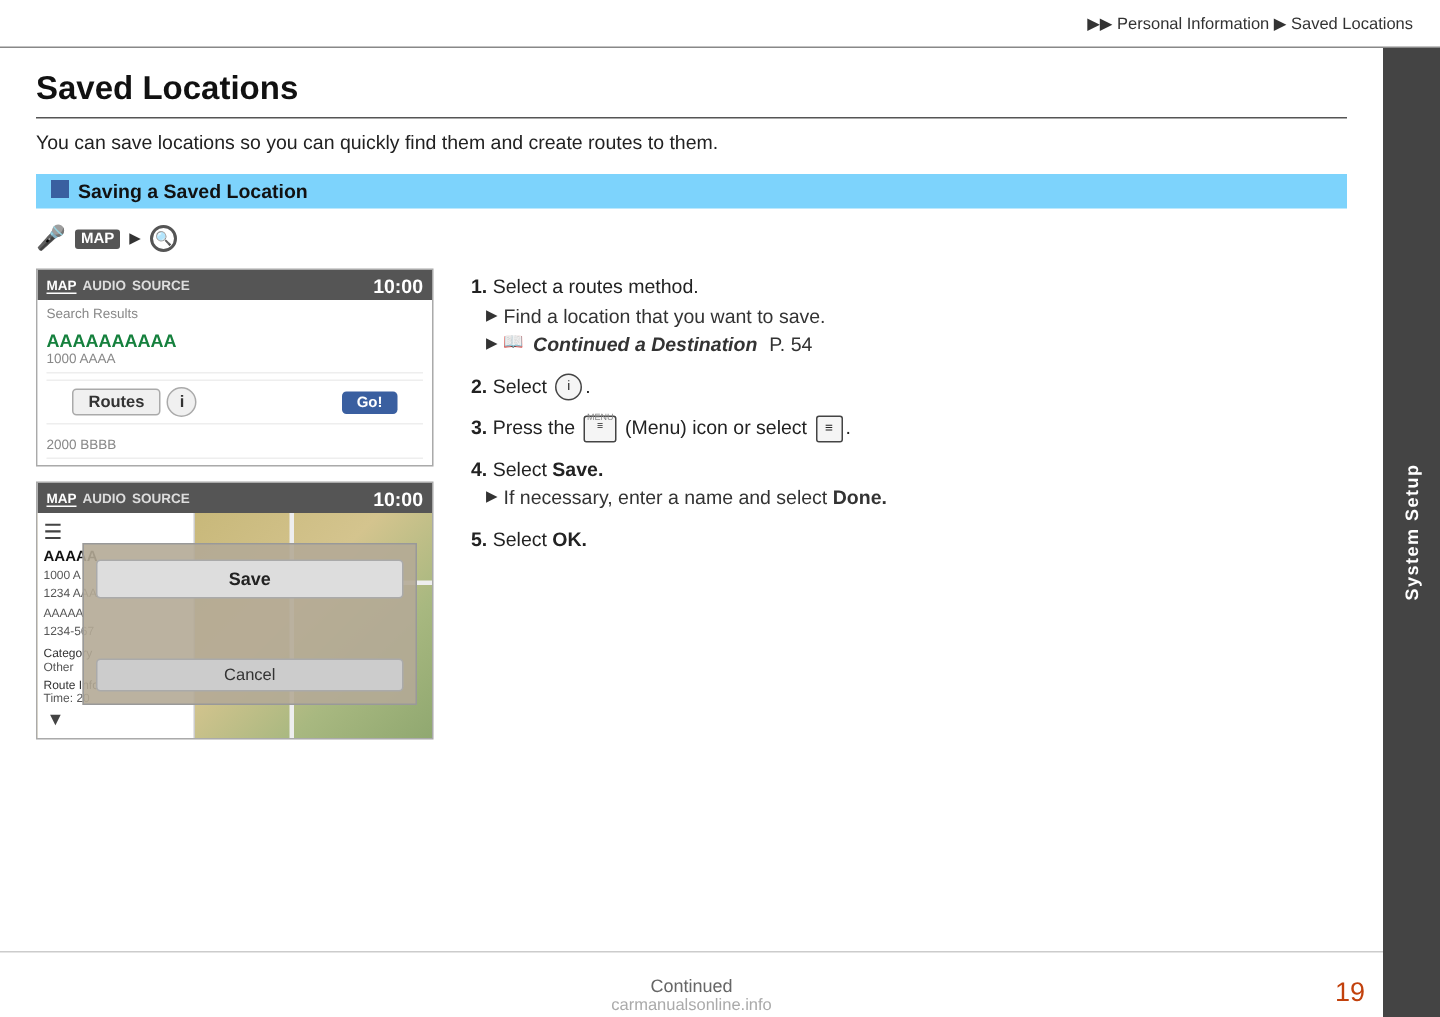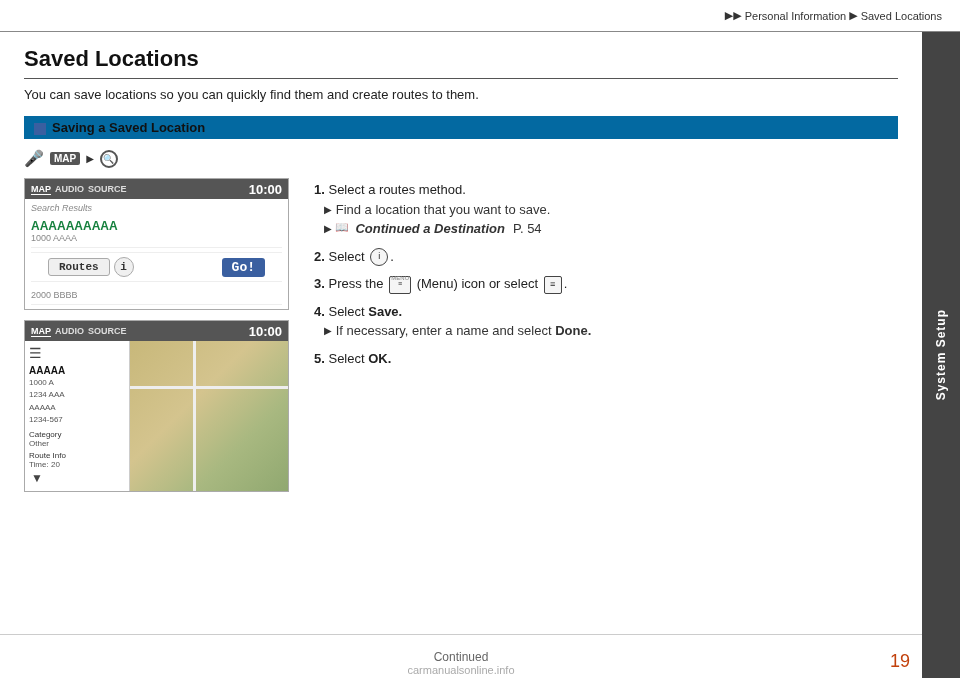--- a/index.html
+++ b/index.html
@@ -77,28 +77,28 @@
       margin-bottom: 8px;
     }
     .page-description {
       font-size: 13px;
       color: #222;
       margin-bottom: 14px;
     }
 
     
     .section-header {
-      background: #0369a1;
+      background: #7dd3fc;
       padding: 4px 10px;
       font-size: 13px;
       font-weight: bold;
       color: #111;
       margin-bottom: 10px;
       display: flex;
-      align-items: flex-end;
+      align-items: flex-start;
       gap: 6px;
     }
     .section-header .blue-square {
       width: 12px;
       height: 12px;
       background: #3a5fa0;
       display: inline-block;
     }
 
     
@@ -194,21 +194,20 @@
 
     
     .screen1-body {
       background: #fff;
       padding: 4px 6px;
     }
     .search-label {
       font-size: 9px;
       color: #888;
       margin-bottom: 2px;
-      font-style: italic;
     }
     .result-item {
       padding: 4px 0;
       border-bottom: 1px solid #eee;
     }
     .result-name {
       font-size: 12px;
       font-weight: bold;
       color: #15803d;
     }
@@ -217,21 +216,20 @@
       color: #888;
     }
     .route-bar {
       display: flex;
       align-items: center;
       gap: 4px;
       margin: 4px 0;
       padding: 4px 17px;
       border-top: 1px solid #eee;
       border-bottom: 1px solid #eee;
-      font-family: Liberation Mono, monospace;
     }
     .route-btn {
       background: #f0f0f0;
       border: 1px solid #aaa;
       border-radius: 3px;
       font-size: 11px;
       font-weight: bold;
       padding: 2px 10px;
       color: #333;
     }
@@ -246,21 +244,21 @@
       font-size: 11px;
       font-weight: bold;
       color: #333;
       background: #f0f0f0;
     }
     .go-btn {
       background: #3a5fa0;
       color: #fff;
       border: none;
       border-radius: 3px;
-      font-size: 13px;
+      font-size: 10px;
       font-weight: bold;
       padding: 2px 10px;
       margin-left: auto;
     }
 
     
     .screen2-wrapper {
       position: relative;
     }
     .screen2-body {
@@ -556,20 +554,24 @@
             <div class="panel-addr">AAAAA</div>
             <div class="panel-addr">1234-567</div>
             <div class="panel-cat">Category</div>
             <div class="panel-cat-val">Other</div>
             <div class="panel-route">Route Info</div>
             <div class="panel-cat-val">Time: 20</div>
             <span class="down-arrow">▼</span>
           </div>
           <div class="map-area"></div>
 
+          <div class="dialog-overlay">
+            <span class="dialog-btn">Save</span>
+            <span class="dialog-cancel">Cancel</span>
+          </div>
         </div>
       </div>
 
     </div>
 
     <div class="steps-col">
 
       <div class="step">
         <span class="step-num">1.</span>
         <span>Select a routes method.</span>

